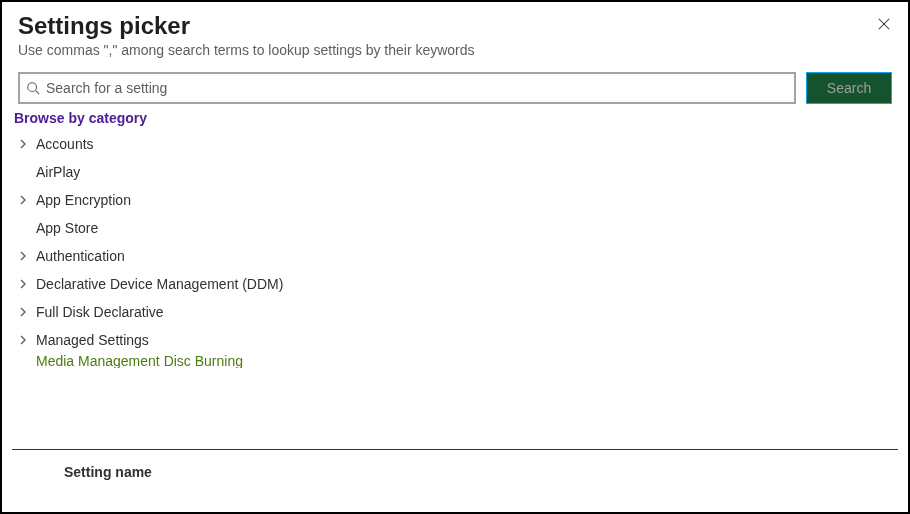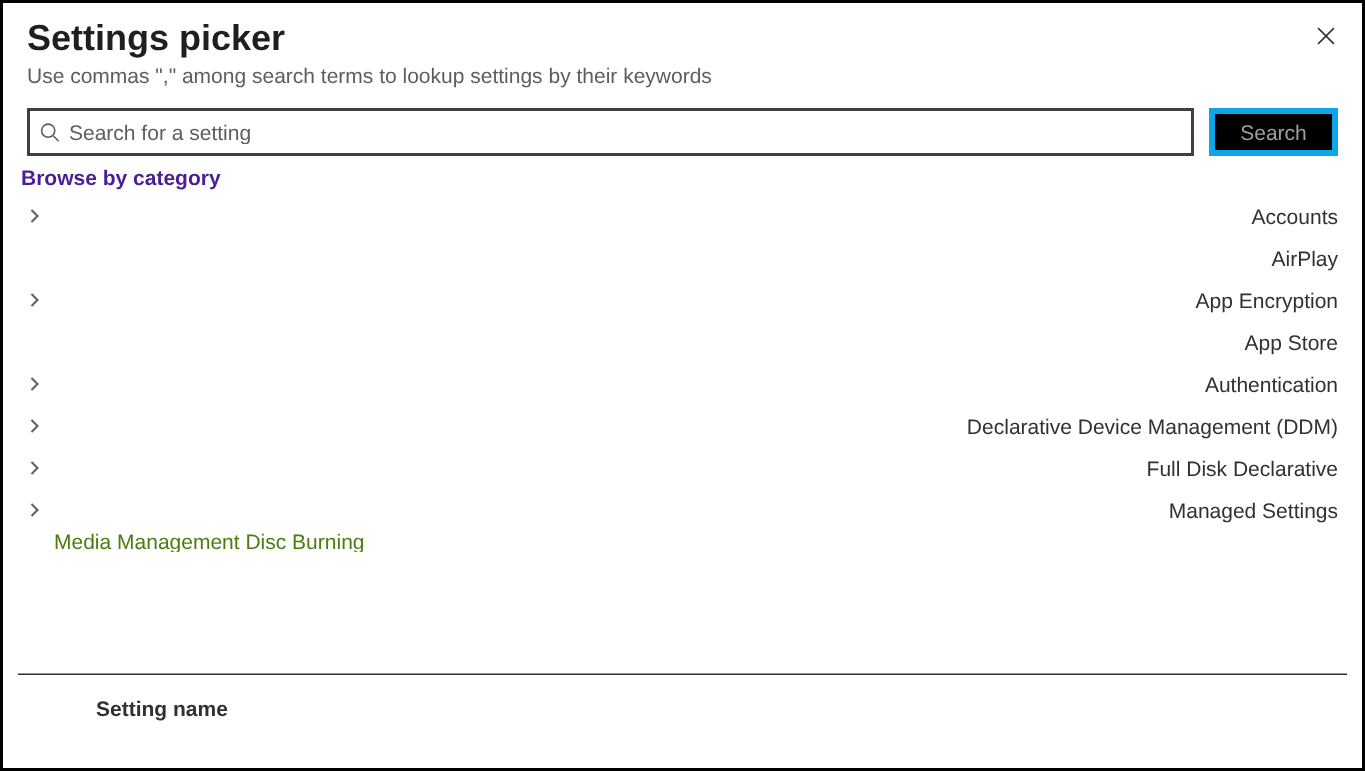--- a/index.html
+++ b/index.html
@@ -45,42 +45,42 @@
     .search-row {
       display: flex;
       align-items: stretch;
       gap: 10px;
       padding: 10px 16px 6px 16px;
     }
     .search-box {
       flex: 1;
       display: flex;
       align-items: center;
-      border: 2px solid #404040;
+      border: 2px solid #a3a3a3;
       height: 32px;
       padding: 0 6px;
       background: #fff;
       justify-content: space-between;
     }
     .search-box svg { width: 14px; height: 14px; color: #605e5c; flex: none; }
     .search-input {
       flex: 1;
       border: none;
       outline: none;
       font-size: 14px;
       color: #323130;
       margin-left: 6px;
       font-family: inherit;
     }
     .search-input::placeholder { color: #605e5c; }
     .search-btn {
       width: 86px;
       height: 32px;
-      border: 4px solid #0ea5e9;
-      background: #000000;
+      border: 1px solid #0ea5e9;
+      background: #14532d;
       color: #a19f9d;
       font-size: 14px;
       font-family: inherit;
       cursor: pointer;
     }
     .browse-heading {
       font-weight: 600;
       font-size: 14px;
       padding: 0 16px 4px 12px;
       color: #4c1d95;
@@ -90,21 +90,20 @@
       overflow: hidden;
       padding: 0 16px 0 16px;
     }
     .category-item {
       display: flex;
       align-items: center;
       height: 28px;
       cursor: pointer;
       font-size: 14px;
       color: #323130;
-      justify-content: space-between;
     }
     .chevron-slot {
       width: 18px;
       display: flex;
       justify-content: flex-start;
       align-items: center;
       color: #605e5c;
     }
     .chevron-slot svg { width: 10px; height: 10px; }
     .category-label { white-space: nowrap; }

